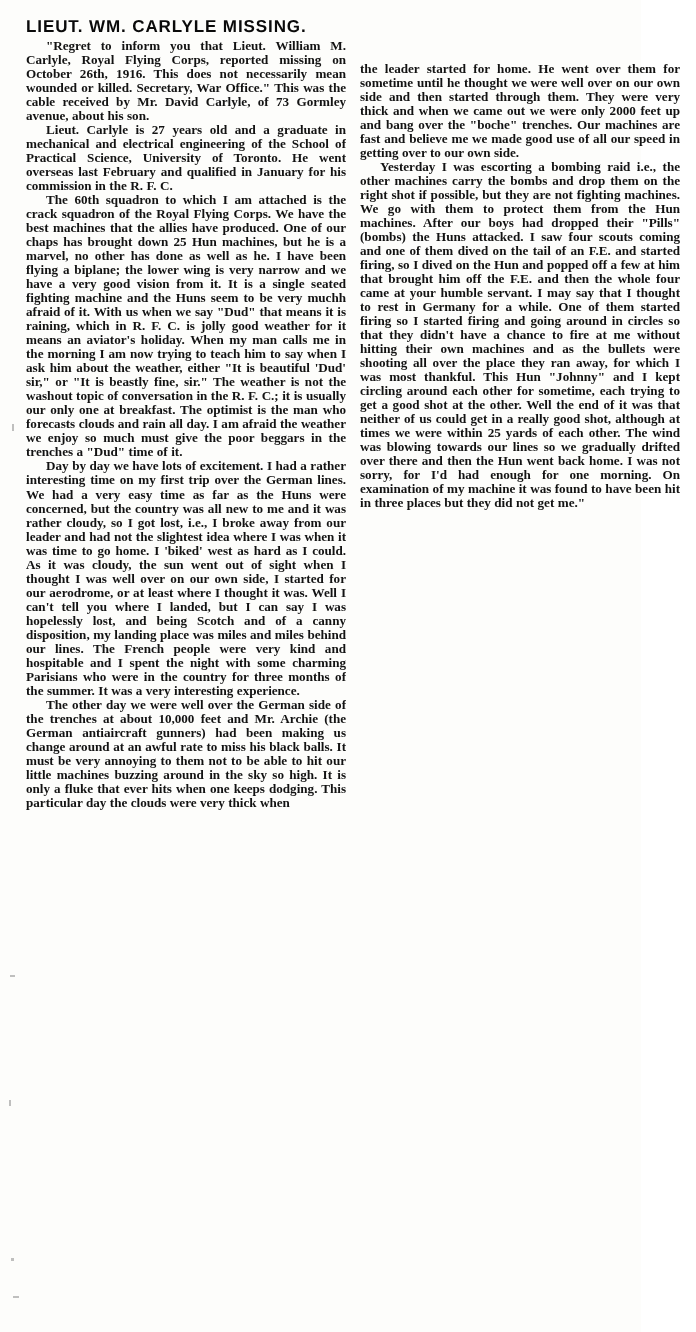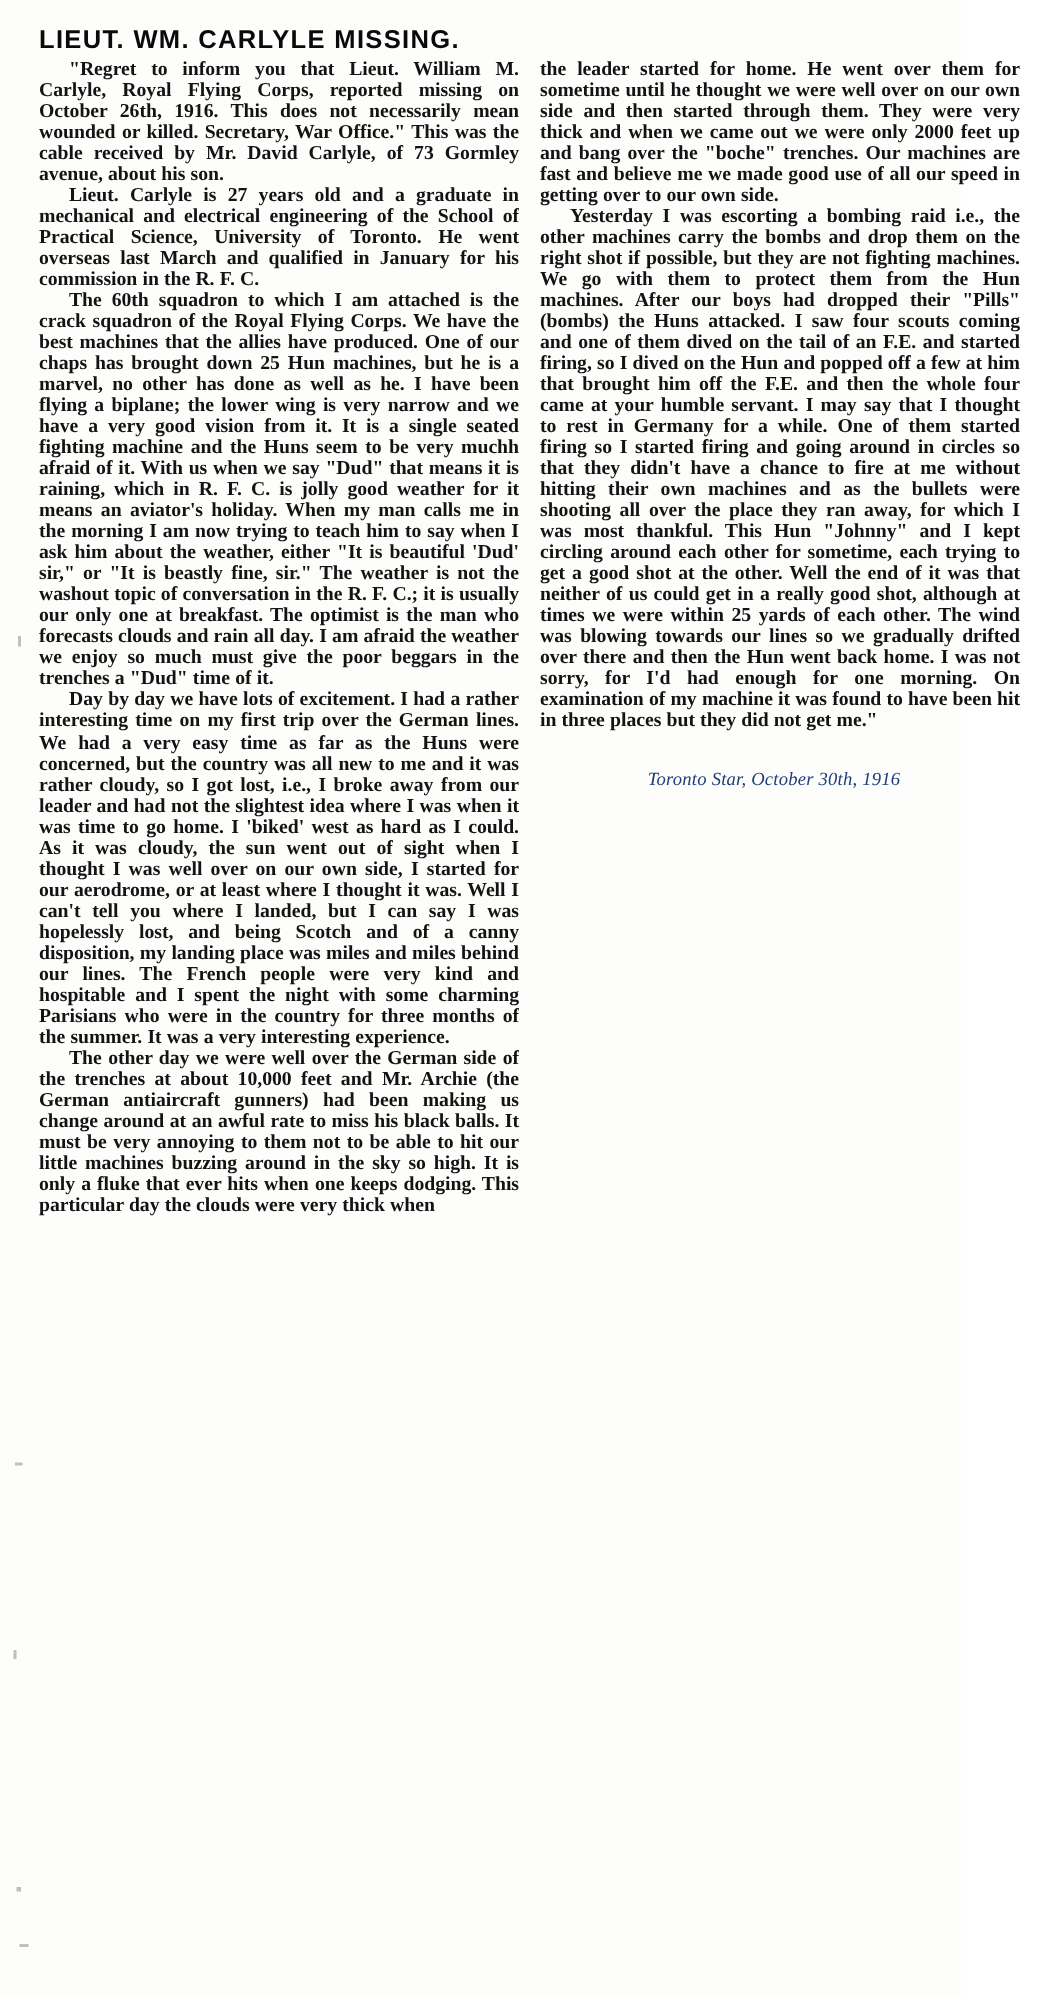--- a/index.html
+++ b/index.html
@@ -69,21 +69,21 @@
     font-size: 13.15px;
     line-height: 14.02px;
     letter-spacing: -0.02px;
     word-spacing: 0.2px;
     color: #131313;
     hyphens: none;
     -webkit-font-smoothing: none;
   }
   .para + .para { margin-top: 0; }
 
-  .para.noindent { text-indent: 0; }
+  .para.noindent { text-indent: 0; margin-top: 23px; }
 
   
   .attribution {
     margin-top: 24px;
     text-align: center;
     font-family: "Liberation Serif", "DejaVu Serif", serif;
     font-style: italic;
     font-weight: 400;
     font-size: 12.4px;
     line-height: 15px;
@@ -104,31 +104,30 @@
 <body>
 
 <div id="clipping">
 
   <h1 class="headline">LIEUT. WM. CARLYLE MISSING.</h1>
 
   <div class="columns">
 
     <div class="col col-left">
       <p class="para">"Regret to inform you that Lieut. William M. Carlyle, Royal Flying Corps, reported missing on October 26th, 1916. This does not necessarily mean wounded or killed. Secretary, War Office." This was the cable received by Mr. David Carlyle, of 73 Gormley avenue, about his son.</p>
-      <p class="para">Lieut. Carlyle is 27 years old and a graduate in mechanical and electrical engineering of the School of Practical Science, University of Toronto. He went overseas last March and qualified in January for his commission in the R. F. C.</p>
+      <p class="para">Lieut. Carlyle is 27 years old and a graduate in mechanical and electrical engineering of the School of Practical Science, University of Toronto. He went overseas last February and qualified in January for his commission in the R. F. C.</p>
       <p class="para">The 60th squadron to which I am attached is the crack squadron of the Royal Flying Corps. We have the best machines that the allies have produced. One of our chaps has brought down 25 Hun machines, but he is a marvel, no other has done as well as he. I have been flying a biplane; the lower wing is very narrow and we have a very good vision from it. It is a single seated fighting machine and the Huns seem to be very muchh afraid of it. With us when we say "Dud" that means it is raining, which in R. F. C. is jolly good weather for it means an aviator's holiday. When my man calls me in the morning I am now trying to teach him to say when I ask him about the weather, either "It is beautiful 'Dud' sir," or "It is beastly fine, sir." The weather is not the washout topic of conversation in the R. F. C.; it is usually our only one at breakfast. The optimist is the man who forecasts clouds and rain all day. I am afraid the weather we enjoy so much must give the poor beggars in the trenches a "Dud" time of it.</p>
       <p class="para">Day by day we have lots of excitement. I had a rather interesting time on my first trip over the German lines. We had a very easy time as far as the Huns were concerned, but the country was all new to me and it was rather cloudy, so I got lost, i.e., I broke away from our leader and had not the slightest idea where I was when it was time to go home. I 'biked' west as hard as I could. As it was cloudy, the sun went out of sight when I thought I was well over on our own side, I started for our aerodrome, or at least where I thought it was. Well I can't tell you where I landed, but I can say I was hopelessly lost, and being Scotch and of a canny disposition, my landing place was miles and miles behind our lines. The French people were very kind and hospitable and I spent the night with some charming Parisians who were in the country for three months of the summer. It was a very interesting experience.</p>
       <p class="para">The other day we were well over the German side of the trenches at about 10,000 feet and Mr. Archie (the German antiaircraft gunners) had been making us change around at an awful rate to miss his black balls. It must be very annoying to them not to be able to hit our little machines buzzing around in the sky so high. It is only a fluke that ever hits when one keeps dodging. This particular day the clouds were very thick when</p>
     </div>
 
     <div class="col col-right">
       <p class="para noindent">the leader started for home. He went over them for sometime until he thought we were well over on our own side and then started through them. They were very thick and when we came out we were only 2000 feet up and bang over the "boche" trenches. Our machines are fast and believe me we made good use of all our speed in getting over to our own side.</p>
       <p class="para">Yesterday I was escorting a bombing raid i.e., the other machines carry the bombs and drop them on the right shot if possible, but they are not fighting machines. We go with them to protect them from the Hun machines. After our boys had dropped their "Pills" (bombs) the Huns attacked. I saw four scouts coming and one of them dived on the tail of an F.E. and started firing, so I dived on the Hun and popped off a few at him that brought him off the F.E. and then the whole four came at your humble servant. I may say that I thought to rest in Germany for a while. One of them started firing so I started firing and going around in circles so that they didn't have a chance to fire at me without hitting their own machines and as the bullets were shooting all over the place they ran away, for which I was most thankful. This Hun "Johnny" and I kept circling around each other for sometime, each trying to get a good shot at the other. Well the end of it was that neither of us could get in a really good shot, although at times we were within 25 yards of each other. The wind was blowing towards our lines so we gradually drifted over there and then the Hun went back home. I was not sorry, for I'd had enough for one morning. On examination of my machine it was found to have been hit in three places but they did not get me."</p>
 
-      <div class="attribution">Toronto Star, October 30th, 1916</div>
     </div>
 
   </div>
 
   <span class="speck" style="left:11px;  top:1258px; width:3px; height:3px;"></span>
   <span class="speck" style="left:13px;  top:1296px; width:6px; height:2px;"></span>
   <span class="speck" style="left:9px;   top:1100px; width:2px; height:6px;"></span>
   <span class="speck" style="left:12px;  top:424px;  width:2px; height:7px;"></span>
   <span class="speck" style="left:10px;  top:975px;  width:5px; height:2px;"></span>
 

